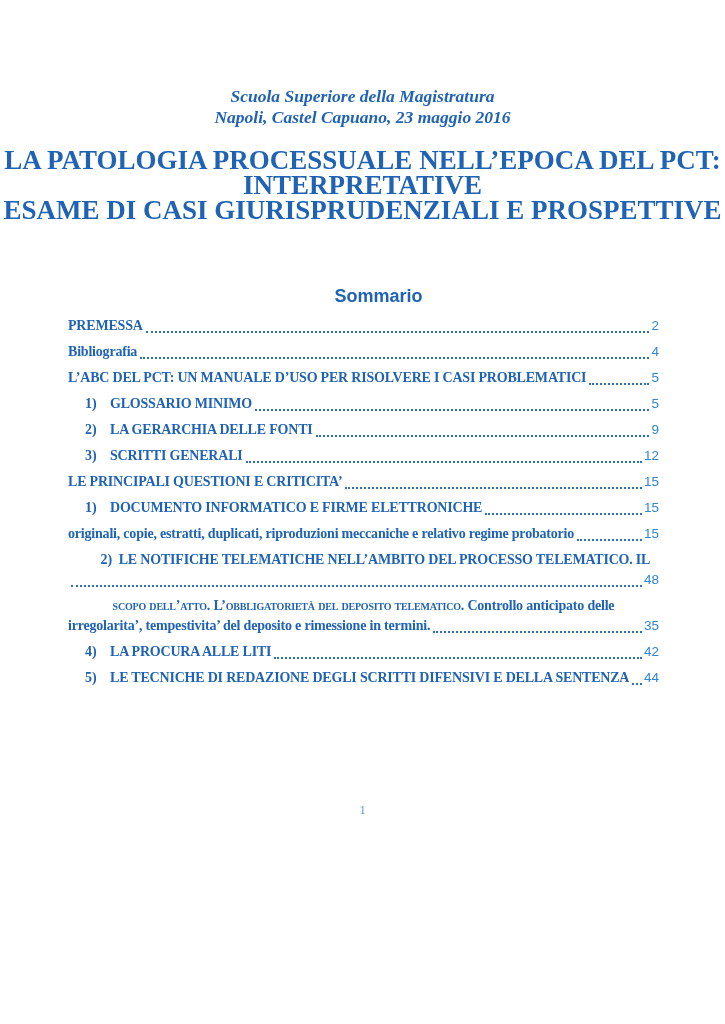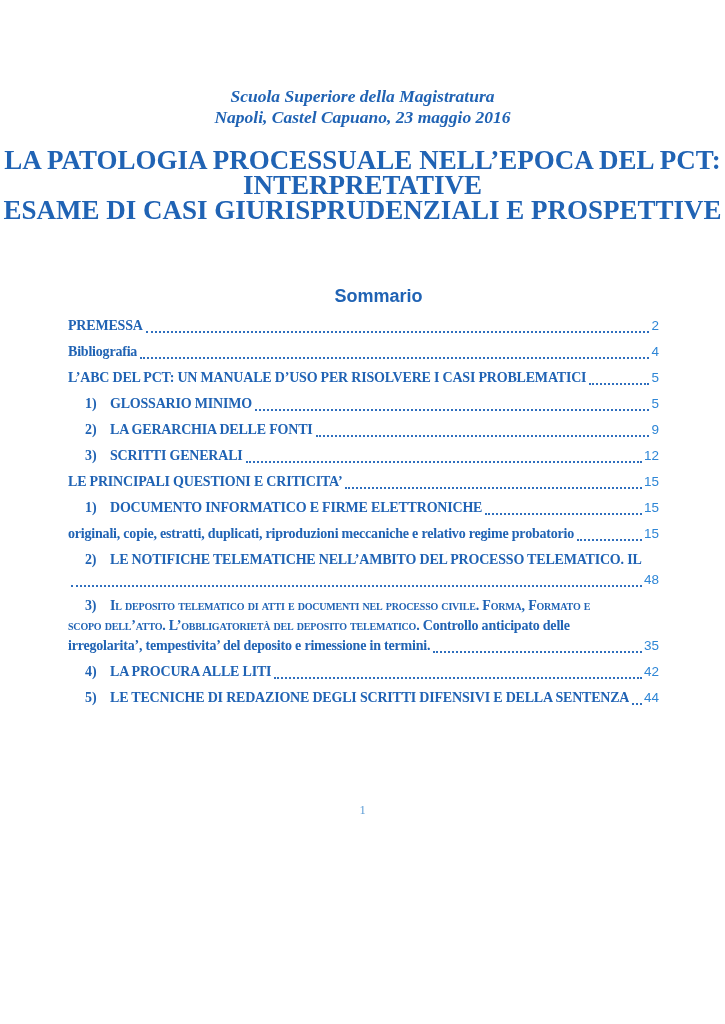--- a/index.html
+++ b/index.html
@@ -25,21 +25,21 @@
     font-weight:bold;font-size:18px;line-height:22px;
     color:var(--text-blue,#2063b4);
     padding-left:32px;
   }
   .toc{
     margin:9px 66px 0 68px;
     color:var(--text-blue,#2063b4);
     font-weight:bold;font-size:14px;line-height:20px;
   }
   .toc-row{display:flex;align-items:flex-end;margin-top:6px;}
-  .toc-entry{margin-top:6px;}
+  .toc-entry{margin-top:6px;text-align:center;}
   .toc-entry .toc-row{margin-top:0;}
   .num{flex:0 0 auto;width:25px;margin-left:17px;}
   .line .num{display:inline-block;width:25px;margin-left:17px;}
   .text{flex:0 1 auto;min-width:0;white-space:nowrap;overflow:hidden;letter-spacing:-0.2px;}
   .line{white-space:nowrap;overflow:hidden;letter-spacing:-0.2px;}
   .dots{
     flex:1 1 4px;min-width:4px;
     border-bottom:2px dotted var(--dots-blue,#2f6fbe);
     margin:0 2px 3px 3px;
   }
@@ -139,23 +139,20 @@
         <span class="num">2)</span><span>LE NOTIFICHE TELEMATICHE NELL’AMBITO DEL PROCESSO TELEMATICO. IL</span>
       </div>
       <div class="toc-row">
         <span class="dots"></span>
         <span class="pg">48</span>
       </div>
     </div>
 
     <div class="toc-entry">
       <div class="line">
-        <span class="num">3)</span><span class="sc">Il deposito telematico di atti e documenti nel processo civile. Forma, Formato e</span>
-      </div>
-      <div class="line">
         <span class="sc">scopo dell’atto. L’obbligatorietà del deposito telematico.</span>
         <span>Controllo anticipato delle</span>
       </div>
       <div class="toc-row">
         <span class="text">irregolarita’, tempestivita’ del deposito e rimessione in termini.</span>
         <span class="dots"></span>
         <span class="pg">35</span>
       </div>
     </div>
 

